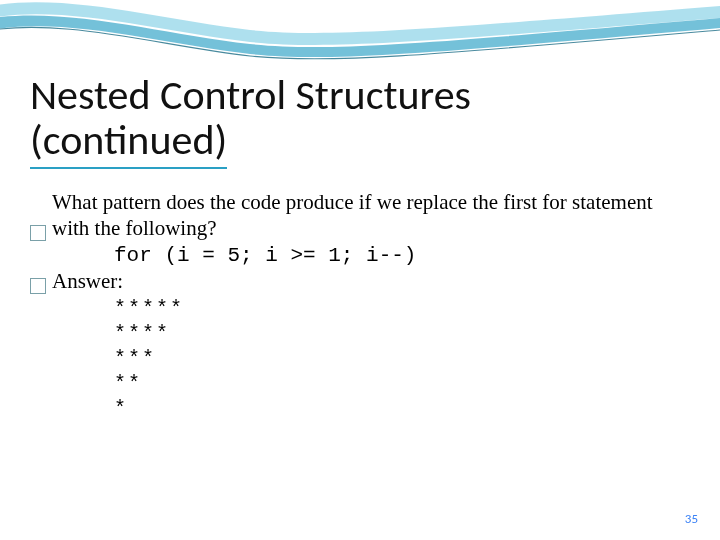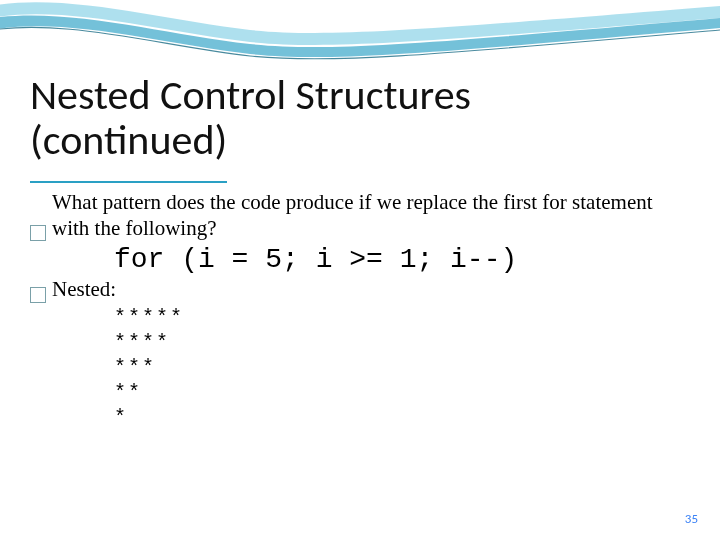--- a/index.html
+++ b/index.html
@@ -37,21 +37,21 @@
     font-size: 42px;
     line-height: 1.08;
     font-weight: 400;
     color: #111;
     z-index: 1;
     font-family: "Calibri", "Segoe UI", "Arial", sans-serif;
   }
   .title .underline {
     border-bottom: 2px solid #2aa0c4;
     display: inline-block;
-    padding-bottom: 18px;
+    padding-bottom: 4px;
   }
   .body {
     position: absolute;
     top: 190px;
     left: 30px;
     right: 40px;
     font-size: 21px;
     line-height: 1.22;
     z-index: 1;
   }
@@ -67,21 +67,21 @@
     background: #fff;
     flex: 0 0 auto;
     margin-top: 6px;
     margin-right: 6px;
   }
   .bullet-text {
     flex: 1 1 auto;
   }
   .code-line {
     font-family: "Courier New", monospace;
-    font-size: 28px;
+    font-size: 21px;
     margin-left: 84px;
     white-space: pre;
   }
   .answer-block {
     margin-top: 0px;
   }
   .stars {
     font-family: "Courier New", monospace;
     font-size: 20px;
     line-height: 1.25;
@@ -119,21 +119,21 @@
 
     <div class="bullet-row">
       <div class="bullet"></div>
       <div class="bullet-text">What pattern does the code produce if we replace the first for statement with the following?</div>
     </div>
 
     <div class="code-line">for (i = 5; i &gt;= 1; i--)</div>
 
     <div class="bullet-row answer-block">
       <div class="bullet"></div>
-      <div class="bullet-text">Nested:</div>
+      <div class="bullet-text">Answer:</div>
     </div>
 
     <div class="stars">*****</div>
     <div class="stars">****</div>
     <div class="stars">***</div>
     <div class="stars">**</div>
     <div class="stars">*</div>
 
   </div>
 

